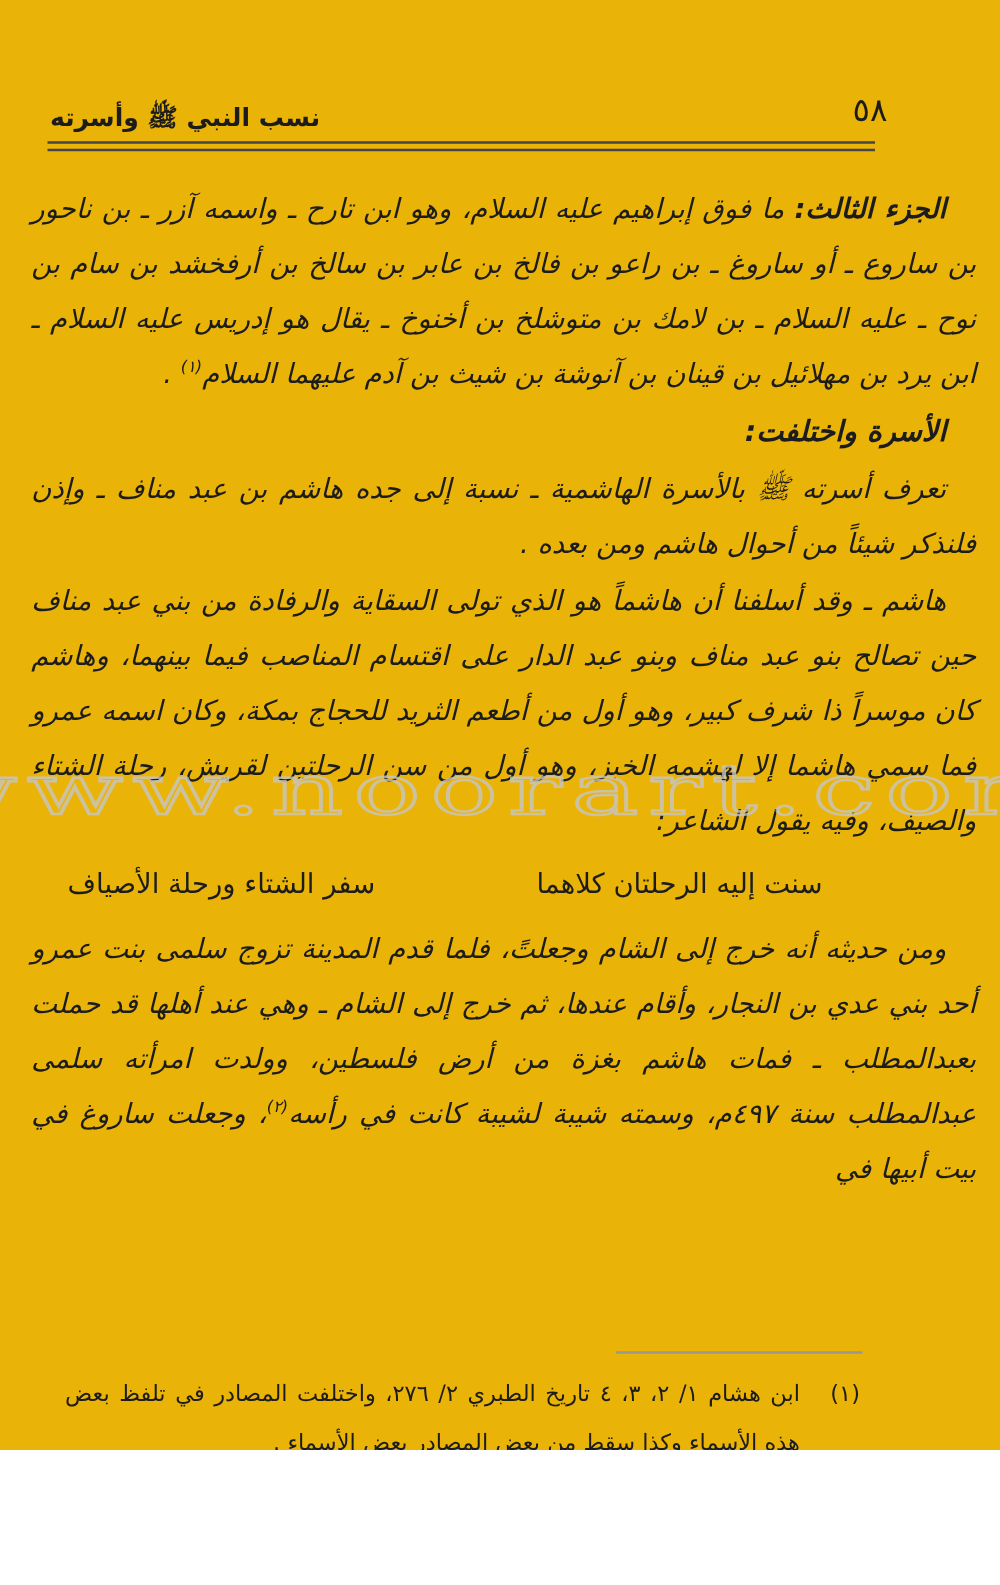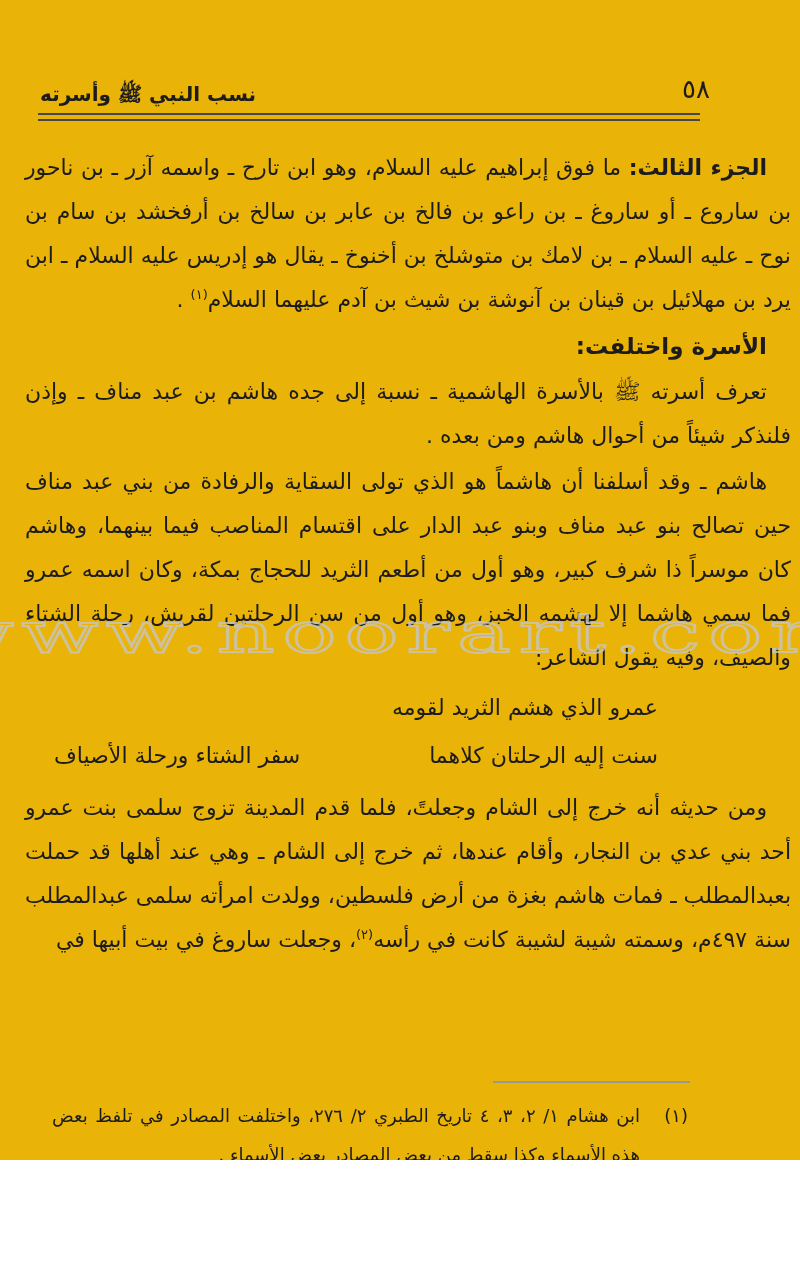--- a/index.html
+++ b/index.html
@@ -26,21 +26,21 @@
     position:absolute; left:38px; top:113px; width:662px; height:4px;
     border-top:2px solid #464646; border-bottom:2px solid #464646;
   }
 
   
   .body-text {
     position:absolute; top:146px; right:7px; left:25px;
     direction:rtl; text-align:justify;
     font-size:22px; line-height:44px;
   }
-  .body-text p { margin:0 2px 2px 0; text-indent:24px; }
+  .body-text p { margin:0 12px 2px 0; text-indent:24px;font-style:italic; }
   .lead-bold { font-weight:bold; }
   .section-heading {
     font-weight:bold; font-size:23px;
     text-indent:0; margin:4px 0 2px 0;
   }
   sup.fn-ref { font-size:13px; line-height:0; vertical-align:super; }
 
   .poetry { margin:4px 0 6px 0; }
   .poetry-row {
     display:flex; justify-content:space-between;
@@ -104,21 +104,20 @@
     <p><span class="lead-bold">الجزء الثالث:</span><span> ما فوق إبراهيم عليه السلام، وهو ابن تارح ـ واسمه آزر ـ بن ناحور بن ساروع ـ أو ساروغ ـ بن راعو بن فالخ بن عابر بن سالخ بن أرفخشد بن سام بن نوح ـ عليه السلام ـ بن لامك بن متوشلخ بن أخنوخ ـ يقال هو إدريس عليه السلام ـ ابن يرد بن مهلائيل بن قينان بن آنوشة بن شيث بن آدم عليهما السلام</span><sup class="fn-ref">(١)</sup><span> .</span></p>
 
     <p class="section-heading">الأسرة واختلفت:</p>
 
     <p>تعرف أسرته ﷺ بالأسرة الهاشمية ـ نسبة إلى جده هاشم بن عبد مناف ـ وإذن فلنذكر شيئاً من أحوال هاشم ومن بعده .</p>
 
     <p>هاشم ـ وقد أسلفنا أن هاشماً هو الذي تولى السقاية والرفادة من بني عبد مناف حين تصالح بنو عبد مناف وبنو عبد الدار على اقتسام المناصب فيما بينهما، وهاشم كان موسراً ذا شرف كبير، وهو أول من أطعم الثريد للحجاج بمكة، وكان اسمه عمرو فما سمي هاشما إلا لهشمه الخبز، وهو أول من سن الرحلتين لقريش، رحلة الشتاء والصيف، وفيه يقول الشاعر:</p>
 
     <div class="poetry">
       <div class="poetry-row">
-        <span class="hemistich">عمرو الذي هشم الثريد لقومه</span>
       </div>
       <div class="poetry-row">
         <span class="hemistich">سنت إليه الرحلتان كلاهما</span>
         <span class="hemistich">سفر الشتاء ورحلة الأصياف</span>
       </div>
     </div>
 
     <p><span>ومن حديثه أنه خرج إلى الشام وجعلتً، فلما قدم المدينة تزوج سلمى بنت عمرو أحد بني عدي بن النجار، وأقام عندها، ثم خرج إلى الشام ـ وهي عند أهلها قد حملت بعبدالمطلب ـ فمات هاشم بغزة من أرض فلسطين، وولدت امرأته سلمى عبدالمطلب سنة ٤٩٧م، وسمته شيبة لشيبة كانت في رأسه</span><sup class="fn-ref">(٢)</sup><span>، وجعلت ساروغ في بيت أبيها في</span></p>
   </div>
 

